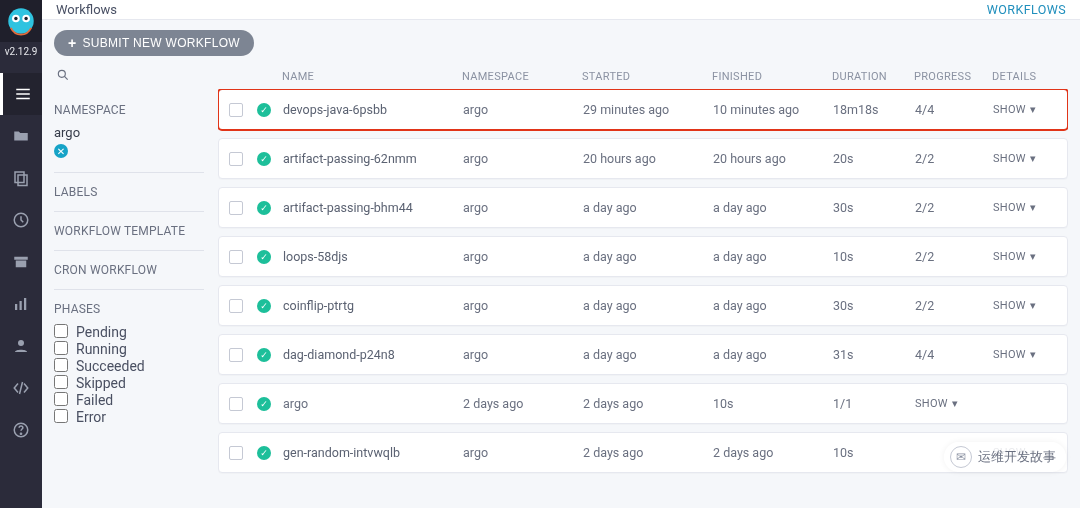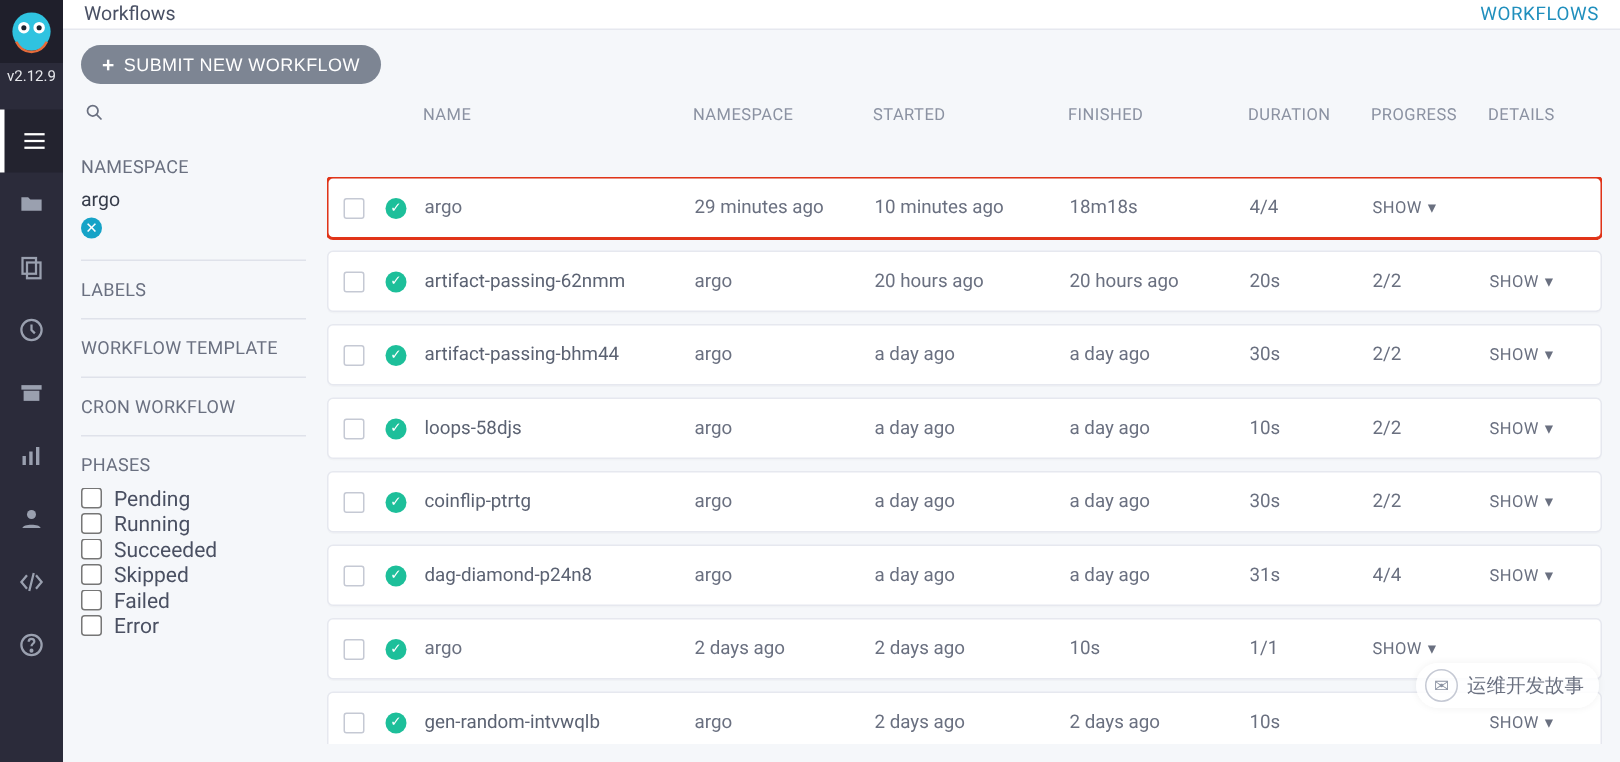--- a/index.html
+++ b/index.html
@@ -32,21 +32,21 @@
   .filters .section-title { font-size:12px; color:#6a7080; margin-top:8px; margin-bottom:6px; letter-spacing:.2px; }
   .filters hr { border:none; border-top:1px solid #dfe2ea; margin:6px 0 4px 0; }
   .ns-tag { display:flex; flex-direction:column; align-items:flex-start; margin:2px 0 8px 0; font-size:13px; }
   .ns-tag .name { color:#363c4a; margin-bottom:4px; }
   .ns-tag .remove { width:14px; height:14px; border-radius:50%; background:#16a3c7; color:#fff; display:inline-flex; align-items:center; justify-content:center; font-size:10px; cursor:pointer; }
   .phase-list { display:flex; flex-direction:column; gap:1px; margin-top:2px; }
   .phase-item { display:flex; align-items:flex-start; gap:8px; font-size:14px; color:#4a5062; padding:0px 0; }
   .phase-item input { width:14px; height:14px; accent-color:#6a7080; }
 
   
-  .tablewrap { flex:1; display:flex; flex-direction:column; min-width:0; overflow:hidden;gap:29px; }
+  .tablewrap { flex:1; display:flex; flex-direction:column; min-width:0; overflow:hidden; }
   .thead, .trow { display:grid; grid-template-columns: 28px 26px 180px 120px 130px 120px 82px 78px 62px; align-items:center; column-gap:0; }
   .thead { font-size:11px; color:#8b92a2; padding:6px 10px; letter-spacing:.3px; }
   .rows { display:flex; flex-direction:column; gap:8px; overflow-y:auto; padding-bottom:4px; }
   .trow { background:#fff; border:1px solid #e6e8ef; border-radius:4px; padding:12px 10px; font-size:12.5px; color:#6a7080; box-shadow:0 1px 0 rgba(0,0,0,0.02); }
   .trow.highlight { outline:2px solid #e13418; outline-offset:-1px; }
   .trow .name { color:#5b6272; }
   .show-btn { color:#6a7080; font-size:11px; letter-spacing:.3px; display:inline-flex; align-items:center; gap:4px; cursor:pointer; }
   .chk { width:14px; height:14px; border:1px solid #c5c9d4; border-radius:2px; cursor:pointer; }
   .status-succ { width:14px; height:14px; border-radius:50%; background:#1dbf9a; display:inline-flex; align-items:center; justify-content:center; color:#fff; font-size:9px; }
 
@@ -206,20 +206,21 @@
         <span>STARTED</span>
         <span>FINISHED</span>
         <span>DURATION</span>
         <span>PROGRESS</span>
         <span>DETAILS</span>
       </div>
       <div class="rows" id="rows">
           <div class="trow highlight">
     <span class="chk"></span>
     <span class="status-succ">✓</span>
+    <span class="name">devops-java-6psbb</span>
     <span>argo</span>
     <span>29 minutes ago</span>
     <span>10 minutes ago</span>
     <span>18m18s</span>
     <span>4/4</span>
     <span class="show-btn">
               <span>SHOW</span> 
               <span>▾</span>
             </span>
           </div>

